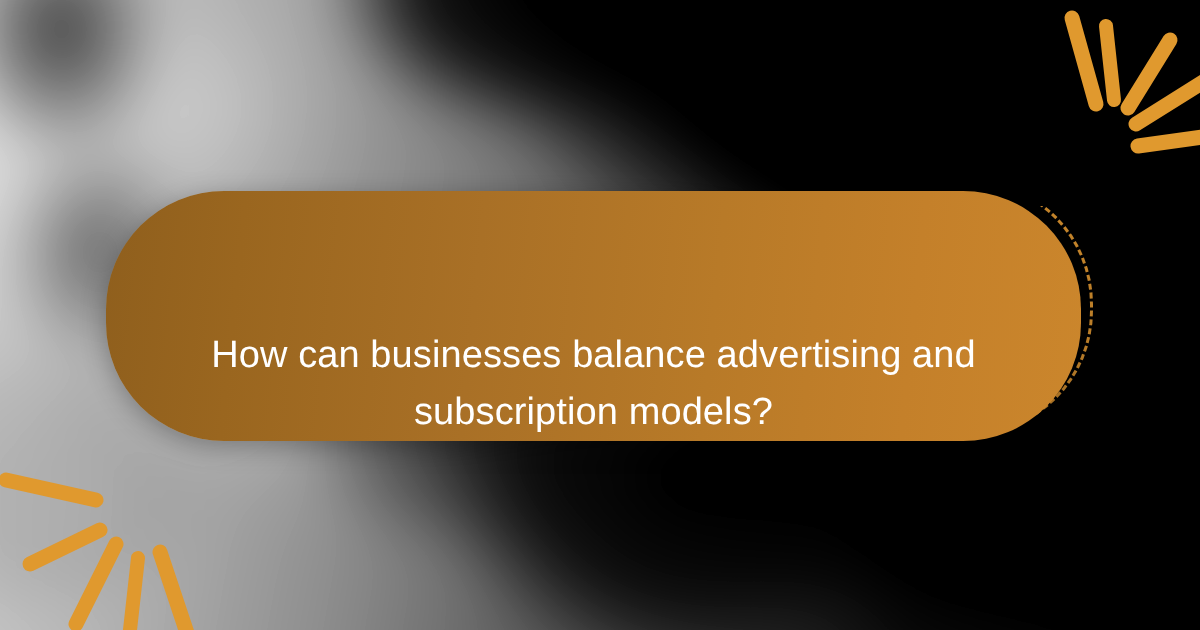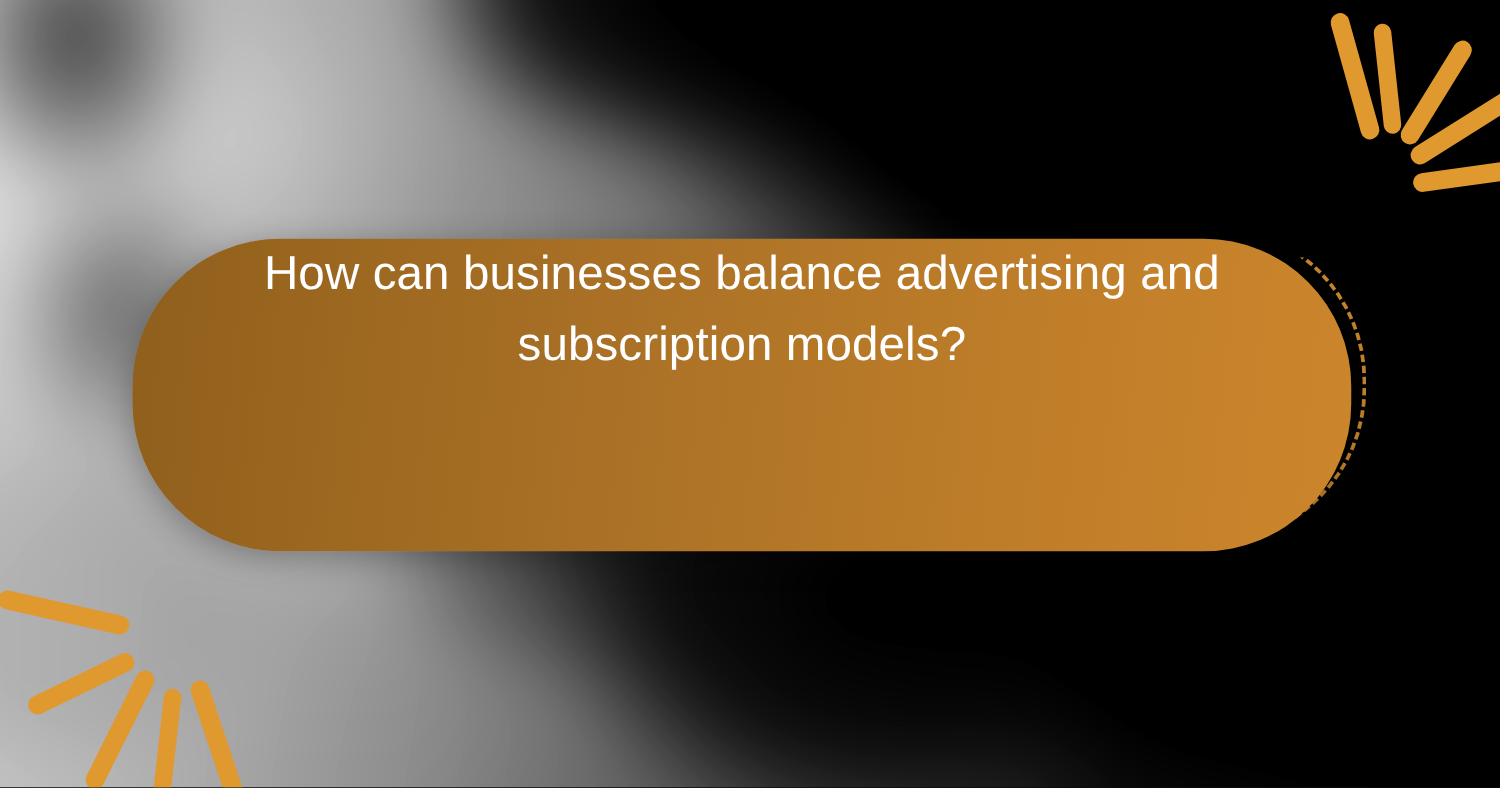--- a/index.html
+++ b/index.html
@@ -78,21 +78,21 @@
   
   .question-card {
     position: absolute;
     left: 106px;
     top: 191px;
     width: 975px;
     height: 250px;
     border-radius: 118px;
     background: linear-gradient(96deg, #8f5f1d 0%, #9a661f 14%, #a97026 38%, #b87a28 62%, #c4802a 82%, #cb862c 100%);
     display: flex;
-    align-items: flex-start;
+    align-items: flex-end;
     justify-content: center;
     box-shadow: 0 6px 26px rgba(0,0,0,.30);
   }
 
   .question-text {
     width: 790px;
     text-align: center;
     color: #ffffff;
     font-size: 38px;
     font-weight: 400;

